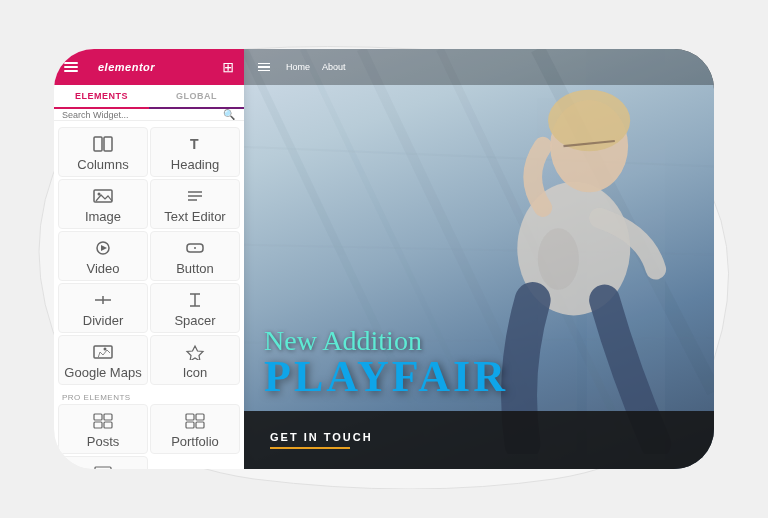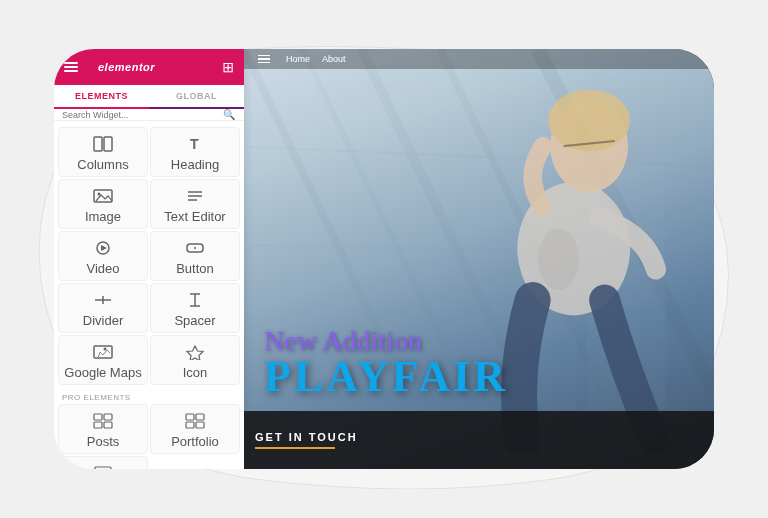--- a/index.html
+++ b/index.html
@@ -217,21 +217,21 @@
       overflow: hidden;
       background: #222;
     }
 
     
     .preview-navbar {
       position: absolute;
       top: 0;
       left: 0;
       right: 0;
-      height: 20px;
+      height: 36px;
       background: rgba(0,0,0,0.3);
       display: flex;
       align-items: center;
       padding: 0 14px;
       gap: 16px;
       z-index: 3;
     }
 
     .hamburger-preview {
       display: flex;
@@ -262,21 +262,21 @@
     .text-overlay {
       position: absolute;
       bottom: 70px;
       left: 20px;
       z-index: 4;
     }
 
     .script-text {
       font-family: 'Brush Script MT', cursive, serif;
       font-size: 28px;
-      color: #8b5cf6;
+      color: #5eead4;
       line-height: 1;
       text-shadow: 1px 1px 4px rgba(0,0,0,0.5);
     }
 
     .display-text {
       font-family: Georgia, 'Times New Roman', serif;
       font-size: 44px;
       font-weight: 900;
       color: #0ea5e9;
       letter-spacing: 3px;
@@ -288,21 +288,21 @@
     
     .cta-area {
       position: absolute;
       bottom: 0;
       left: 0;
       right: 0;
       height: 58px;
       background: rgba(20,20,20,0.88);
       display: flex;
       align-items: center;
-      padding: 0 11px;
+      padding: 0 26px;
       z-index: 5;
     }
 
     .cta-button {
       display: flex;
       flex-direction: column;
       gap: 4px;
     }
 
     .cta-text {

